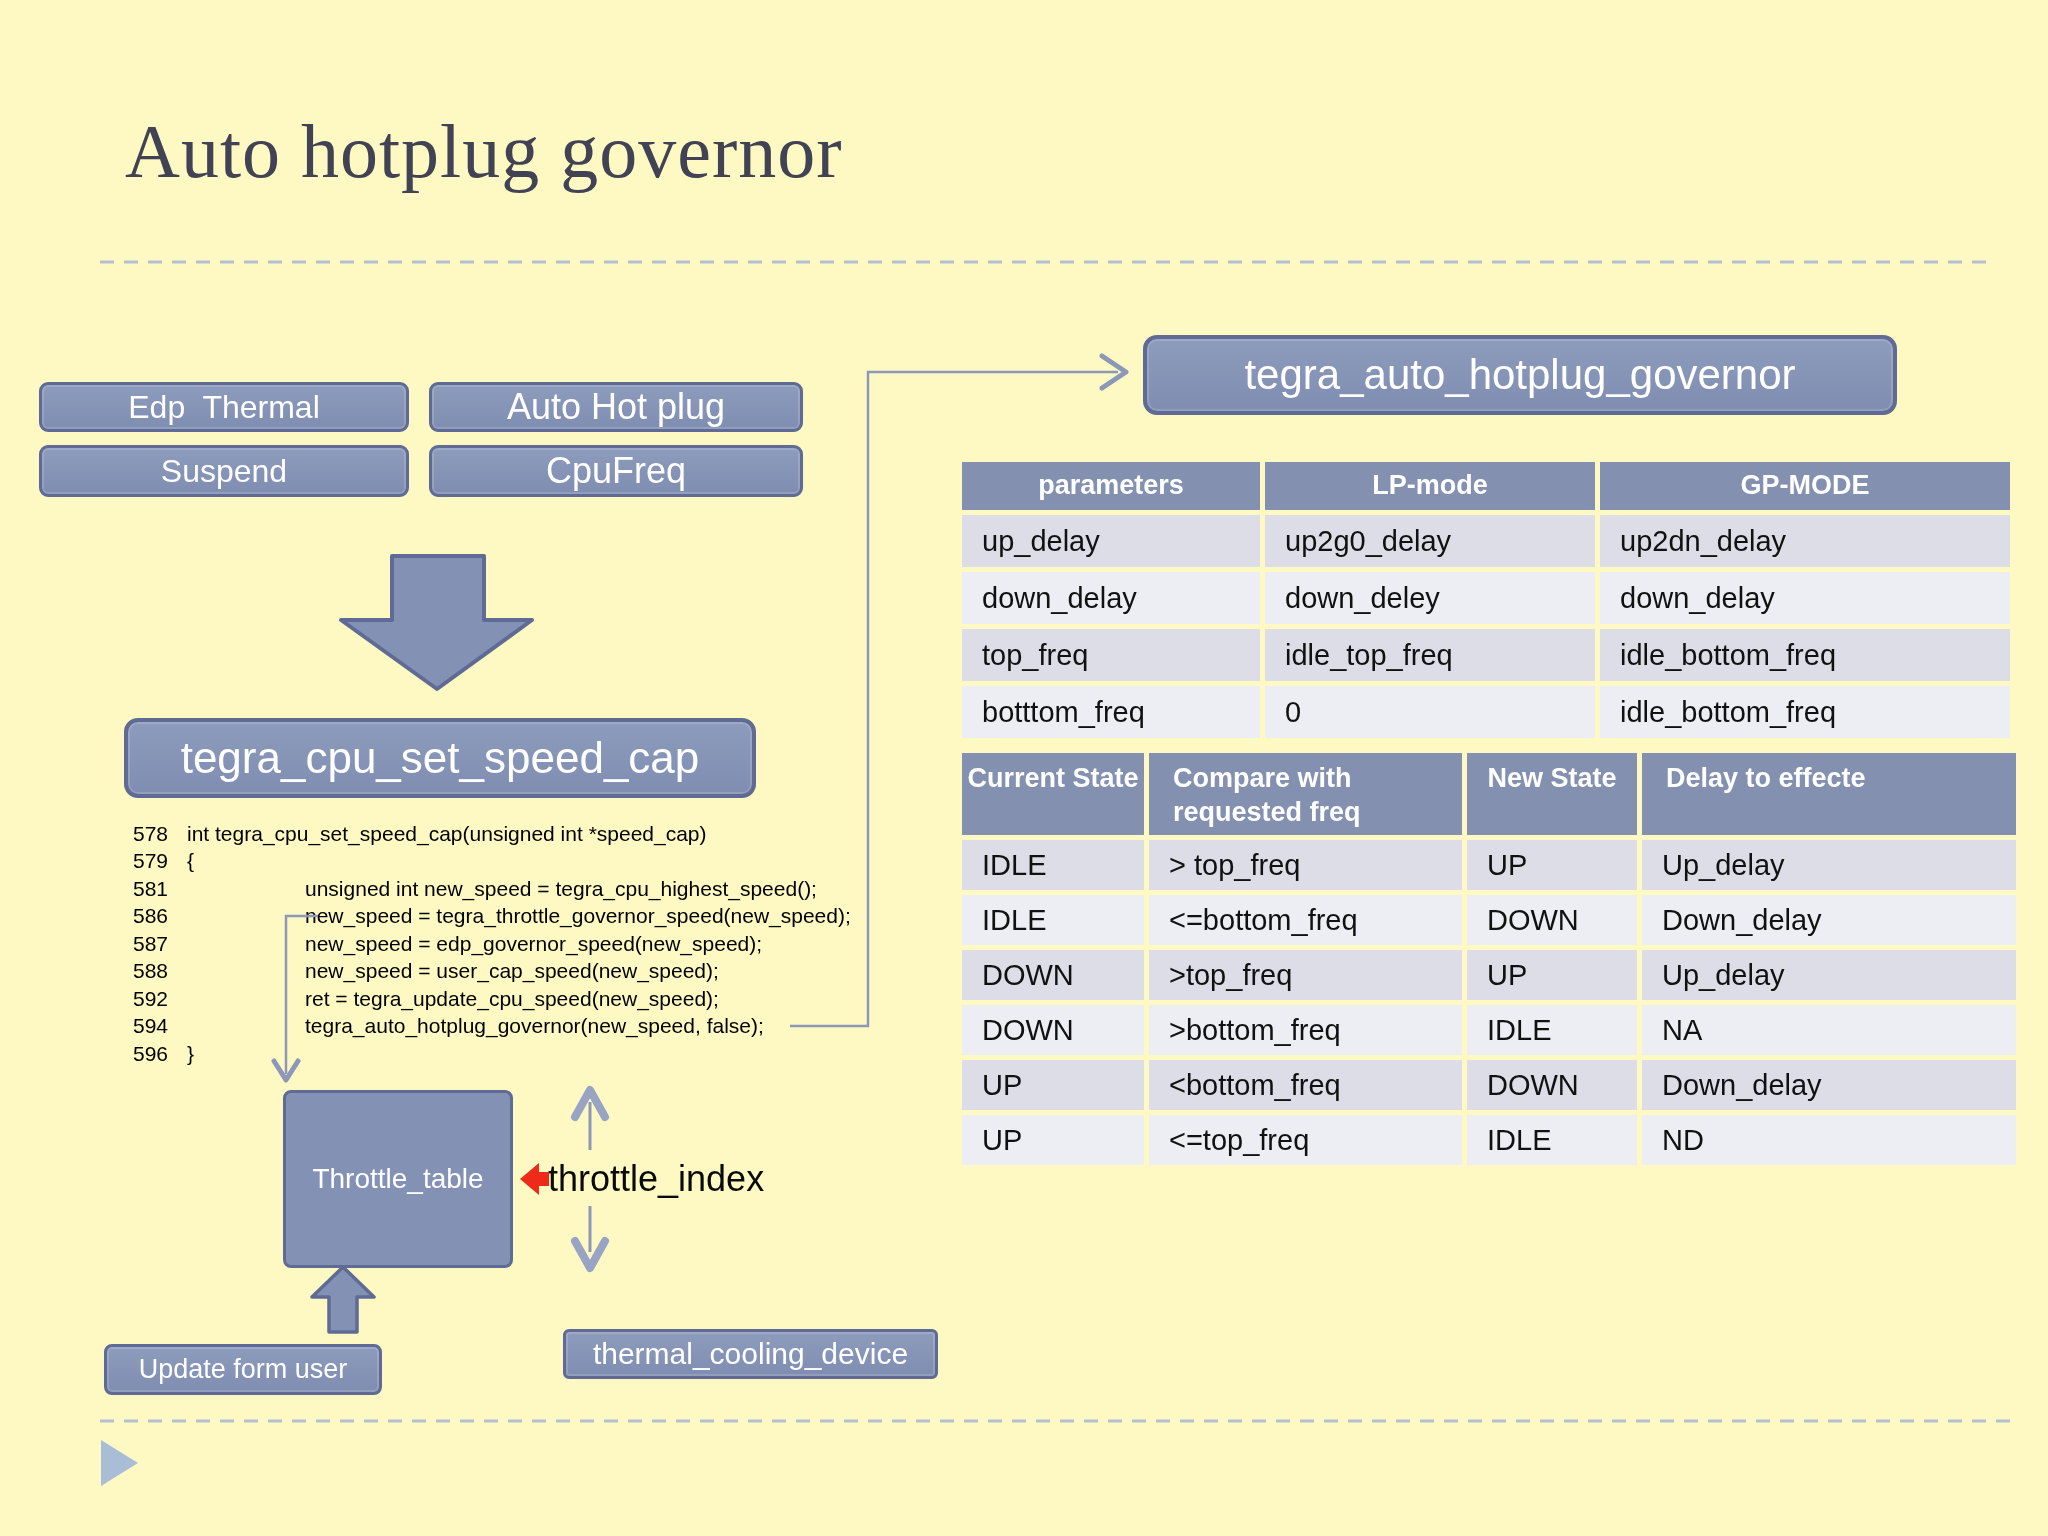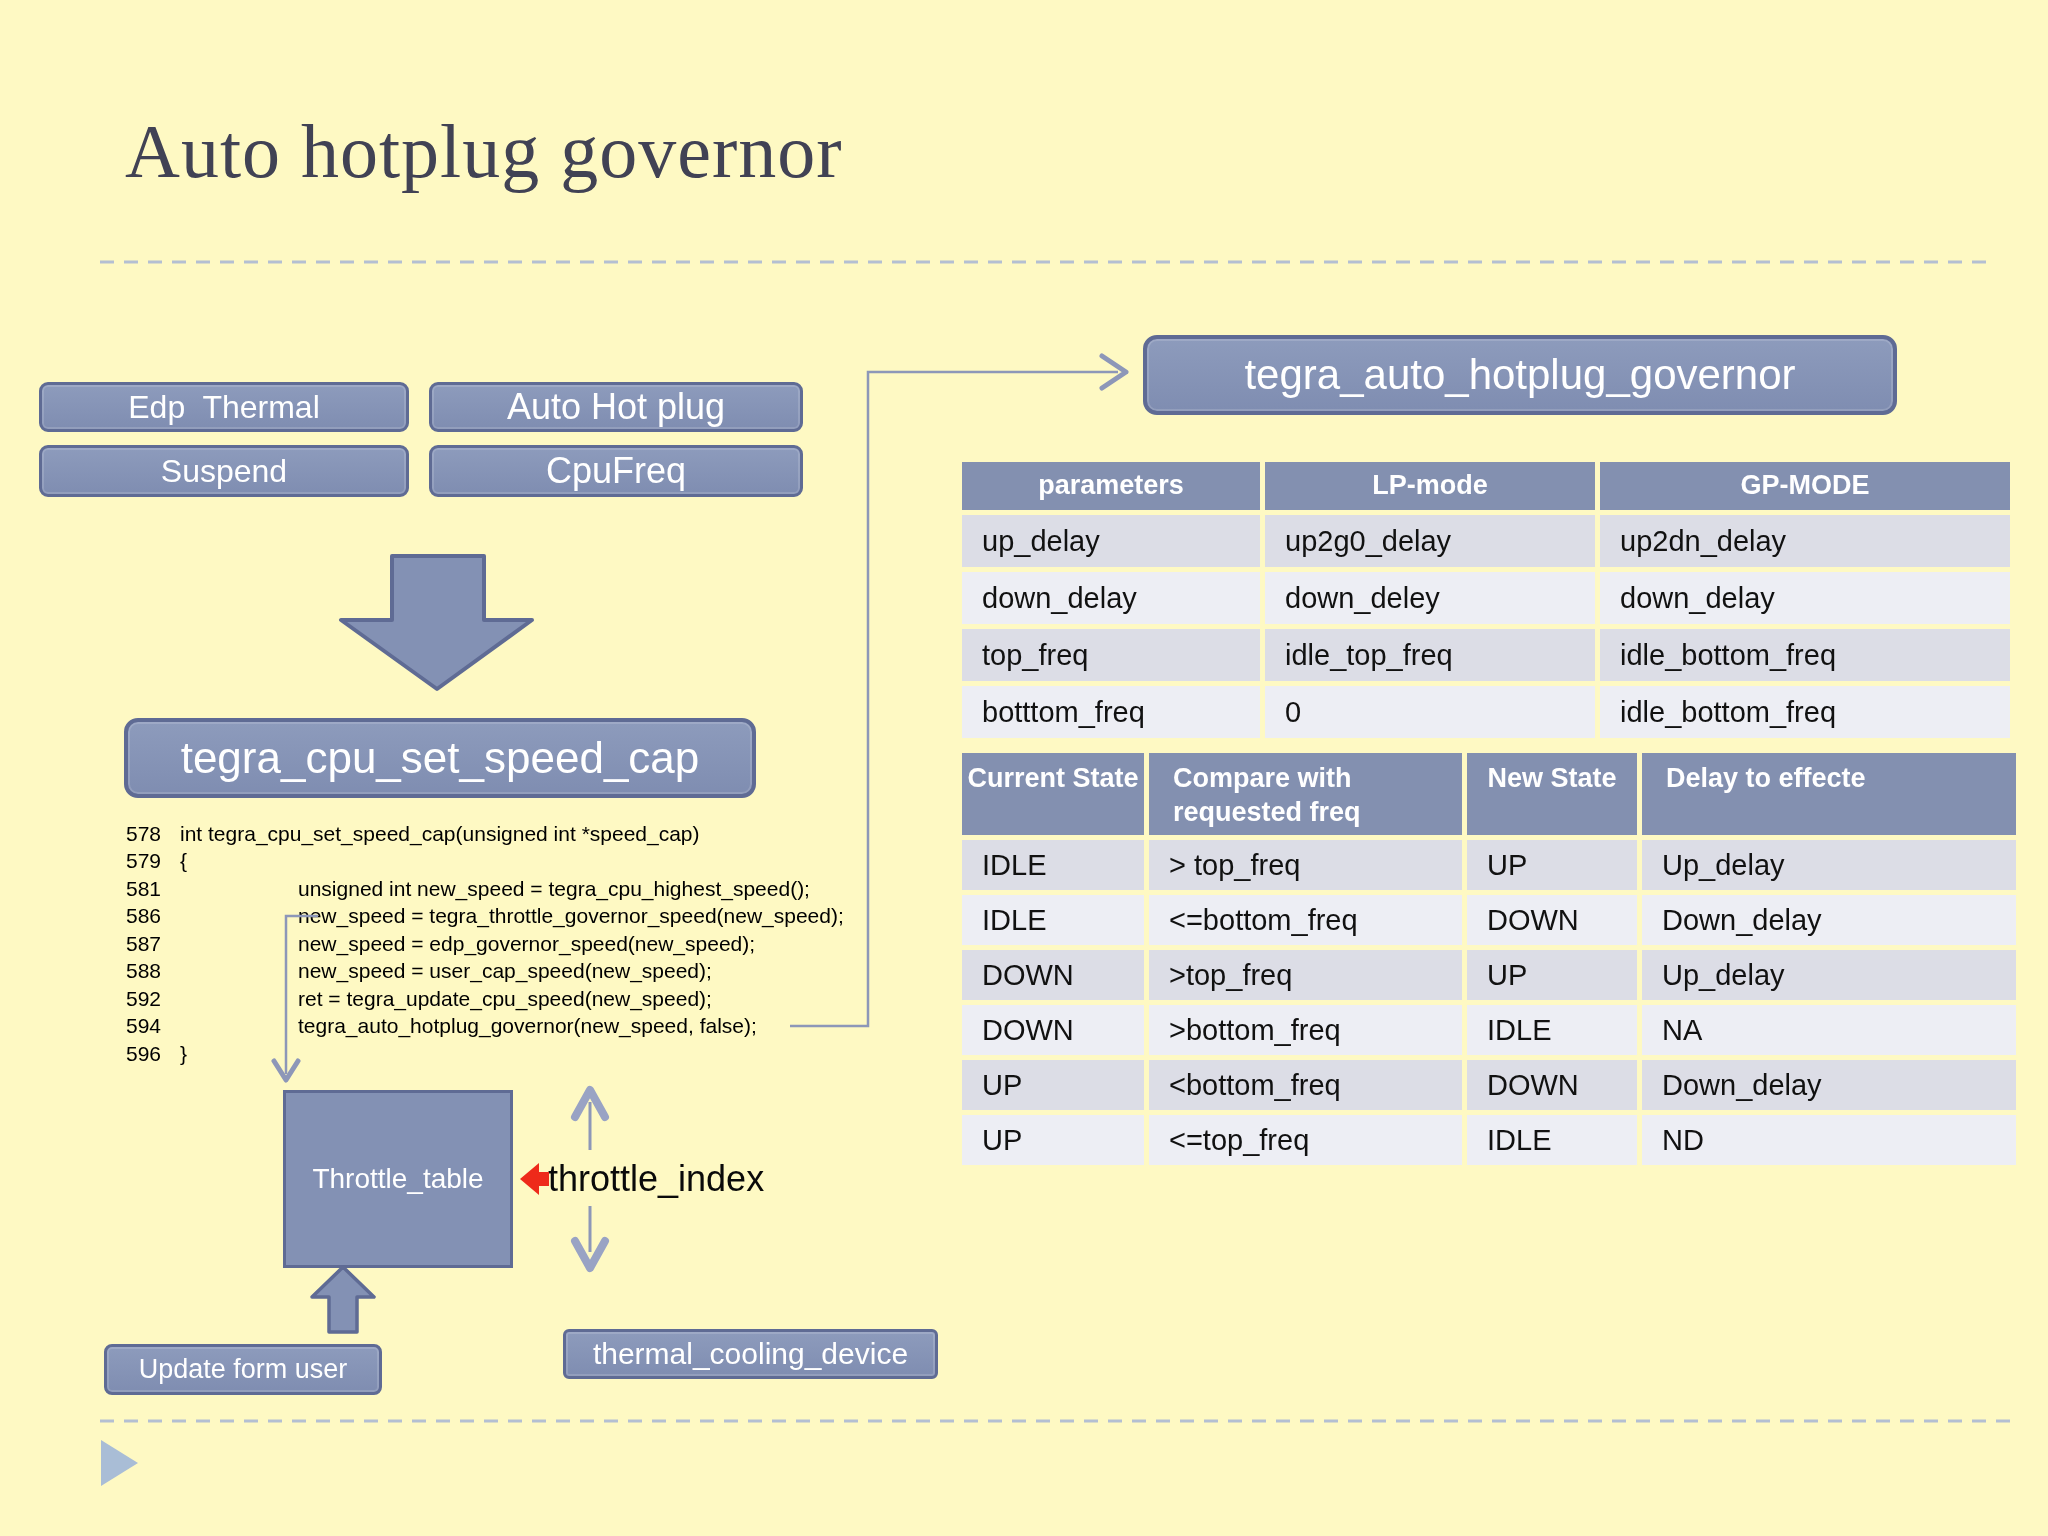--- a/index.html
+++ b/index.html
@@ -22,24 +22,24 @@
         box-shadow:inset 0 0 0 2px rgba(255,255,255,0.15);
         color:#ffffff;white-space:pre;}
   .box-edp{left:39px;top:382px;width:370px;height:50px;font-size:32px;}
   .box-ahp{left:429px;top:382px;width:374px;height:50px;font-size:36px;}
   .box-sus{left:39px;top:445px;width:370px;height:52px;font-size:32px;}
   .box-cpu{left:429px;top:445px;width:374px;height:52px;font-size:36px;}
   .box-cap{left:124px;top:718px;width:632px;height:80px;font-size:44px;border-radius:14px;border-width:4px;}
   .box-gov{left:1143px;top:335px;width:754px;height:80px;font-size:42px;border-radius:14px;border-width:4px;}
   .box-upd{left:104px;top:1344px;width:278px;height:51px;font-size:27px;border-radius:8px;}
   .box-tcd{left:563px;top:1329px;width:375px;height:50px;font-size:30px;border-radius:6px;}
-  .box-tt{left:283px;top:1090px;width:230px;height:178px;font-size:28px;border-radius:0;
+  .box-tt{left:283px;top:1090px;width:230px;height:178px;font-size:28px;border-radius:8px;
           background:#8391b4;border:3px solid #5f6b94;box-shadow:none;}
 
-  .code{position:absolute;left:126px;top:820px;color:#000;}
+  .code{position:absolute;left:133px;top:820px;color:#000;}
   .code-line{display:flex;align-items:center;height:27.5px;font-size:21px;white-space:pre;}
   .lnum{display:inline-block;width:48px;}
   .lcode{margin-left:6px;}
   .lcode.indent{margin-left:124px;}
 
   .ptable{position:absolute;display:grid;}
   .t-param{left:962px;top:462px;grid-template-columns:298px 330px 410px;
            grid-template-rows:48px repeat(4,52px);gap:5px;}
   .t-state{left:962px;top:753px;grid-template-columns:182px 313px 170px 374px;
            grid-template-rows:82px repeat(6,50px);gap:5px;border-radius:26px;}

